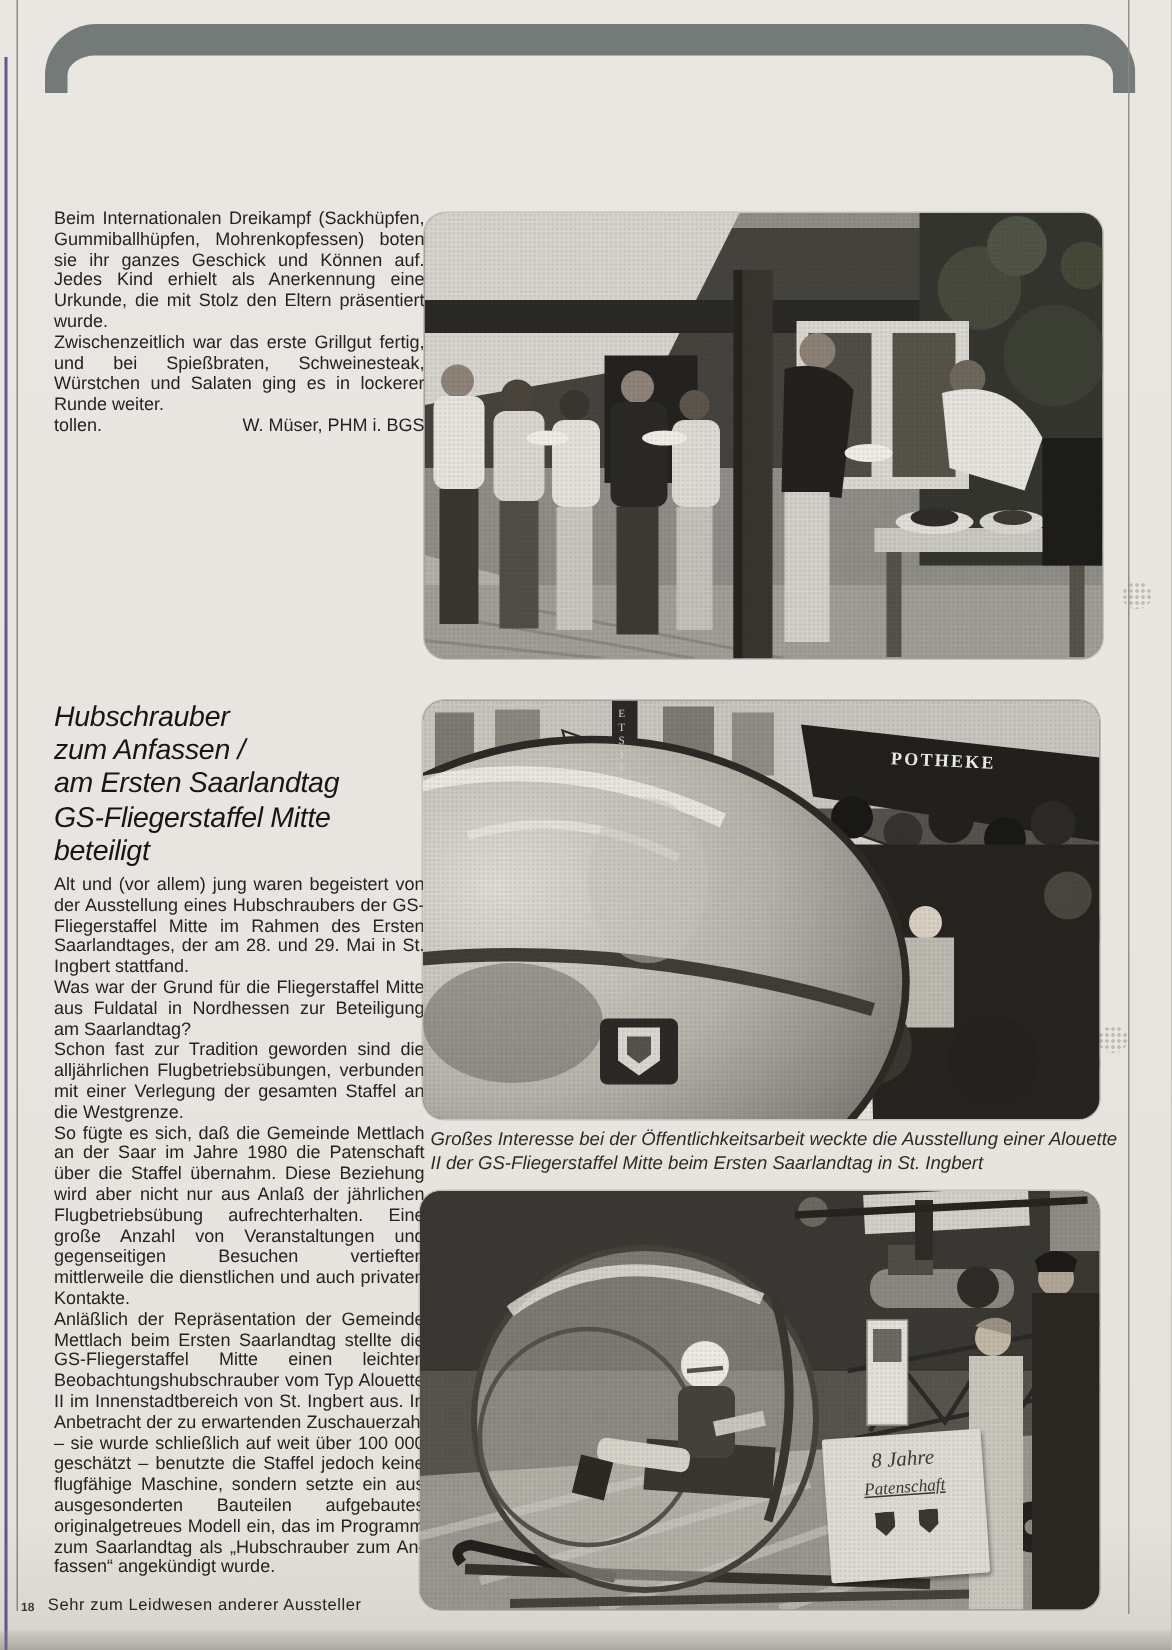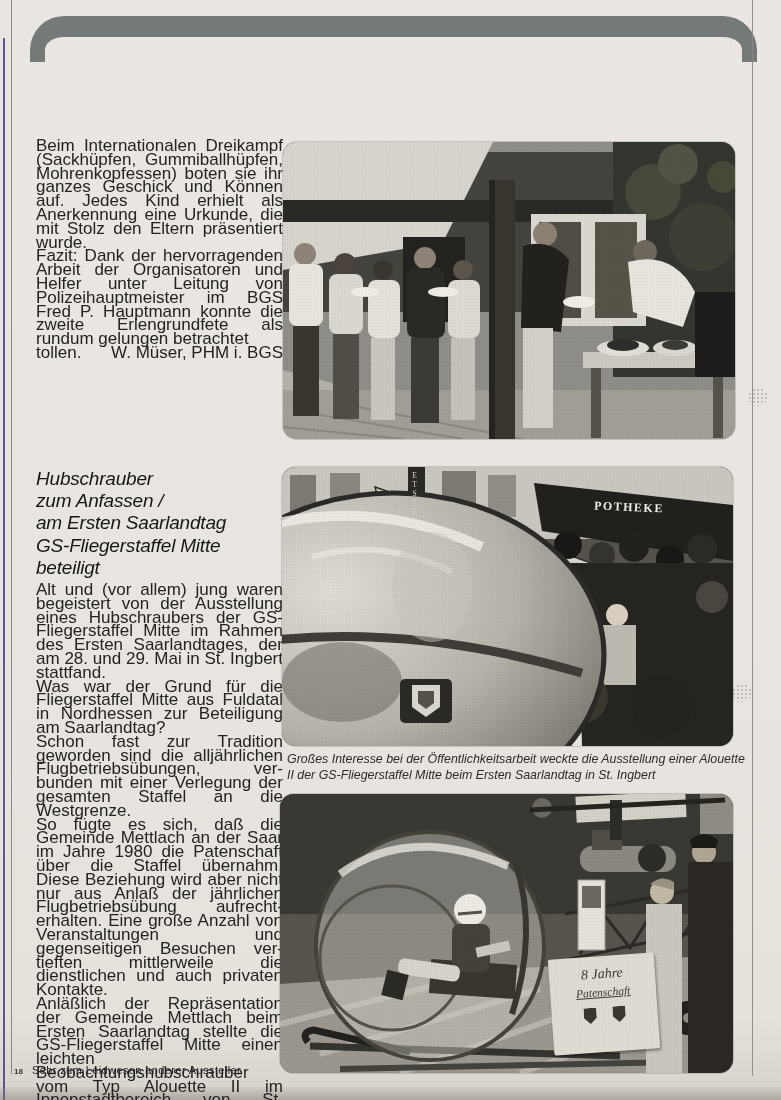--- a/index.html
+++ b/index.html
@@ -14,21 +14,21 @@
   .bottom-strip{position:absolute;left:0;right:0;bottom:0;height:13px;
     background:linear-gradient(180deg,rgba(160,156,148,.15),rgba(130,127,119,.5));}
   
   .top-arch{position:absolute;left:30px;top:16px;width:727px;height:46px;box-sizing:border-box;
     border:solid #747a77;border-width:21px 15px 0 15px;border-radius:34px 34px 0 0;}
   
   .smudge{position:absolute;width:20px;height:18px;border-radius:50%;
     background-image:radial-gradient(rgba(110,108,100,.55) 1px,transparent 1.4px);
     background-size:4px 4px;opacity:.6;}
   
-  .col{position:absolute;left:36px;width:247px;color:#242321;font-size:17px;line-height:13.8px;
+  .col{position:absolute;left:36px;width:247px;color:#242321;font-size:12px;line-height:13.8px;
     text-align:justify;hyphens:manual;}
   .col p{margin:0;}
   .byline-row{display:flex;justify-content:space-between;}
   .headline{position:absolute;left:36px;top:468px;width:260px;color:#161614;
     font-size:19px;line-height:22.2px;font-weight:normal;font-style:italic;letter-spacing:-.2px;}
   
   .photo{position:absolute;border-radius:14px;overflow:hidden;background:#8a8a85;
     box-shadow:0 0 0 1px rgba(90,88,82,.25);}
   .photo:after{content:"";position:absolute;inset:0;pointer-events:none;
     background-image:radial-gradient(rgba(20,20,18,.07) 1px,transparent 1px);background-size:3px 3px;}
@@ -65,21 +65,21 @@
   <div class="top-arch"></div>
   <div class="vline purple"></div>
   <div class="vline gray-l"></div>
   <div class="vline gray-r"></div>
   <div class="bottom-strip"></div>
   <div class="smudge" style="left:748px;top:388px;"></div>
   <div class="smudge" style="left:732px;top:684px;"></div>
 
   <div class="col" style="top:139px;">
     <p>Beim Internationalen Dreikampf (Sackhüp­fen, Gummiballhüp­fen, Mohrenkopfessen) boten sie ihr ganzes Geschick und Können auf. Jedes Kind erhielt als Anerkennung eine Urkunde, die mit Stolz den Eltern präsentiert wurde.</p>
-    <p>Fazit: Dank der hervorragenden Arbeit der Organisatoren und Helfer unter Leitung von Polizeihauptmeister im BGS Fred P. Hauptmann konnte die zweite Erlengrund­fete als rundum gelungen betrachtet</p>
+    <p>Zwischenzeitlich war das erste Grillgut fer­tig, und bei Spießbraten, Schweinesteak, Würstchen und Salaten ging es in lockerer Runde weiter.</p>
     <div class="byline-row">
       <span>tollen.</span>
       <span>W. Müser, PHM i. BGS</span>
     </div>
   </div>
 
   <div class="headline">
     <div>Hubschrauber</div>
     <div>zum Anfassen /</div>
     <div>am Ersten Saarlandtag</div>

